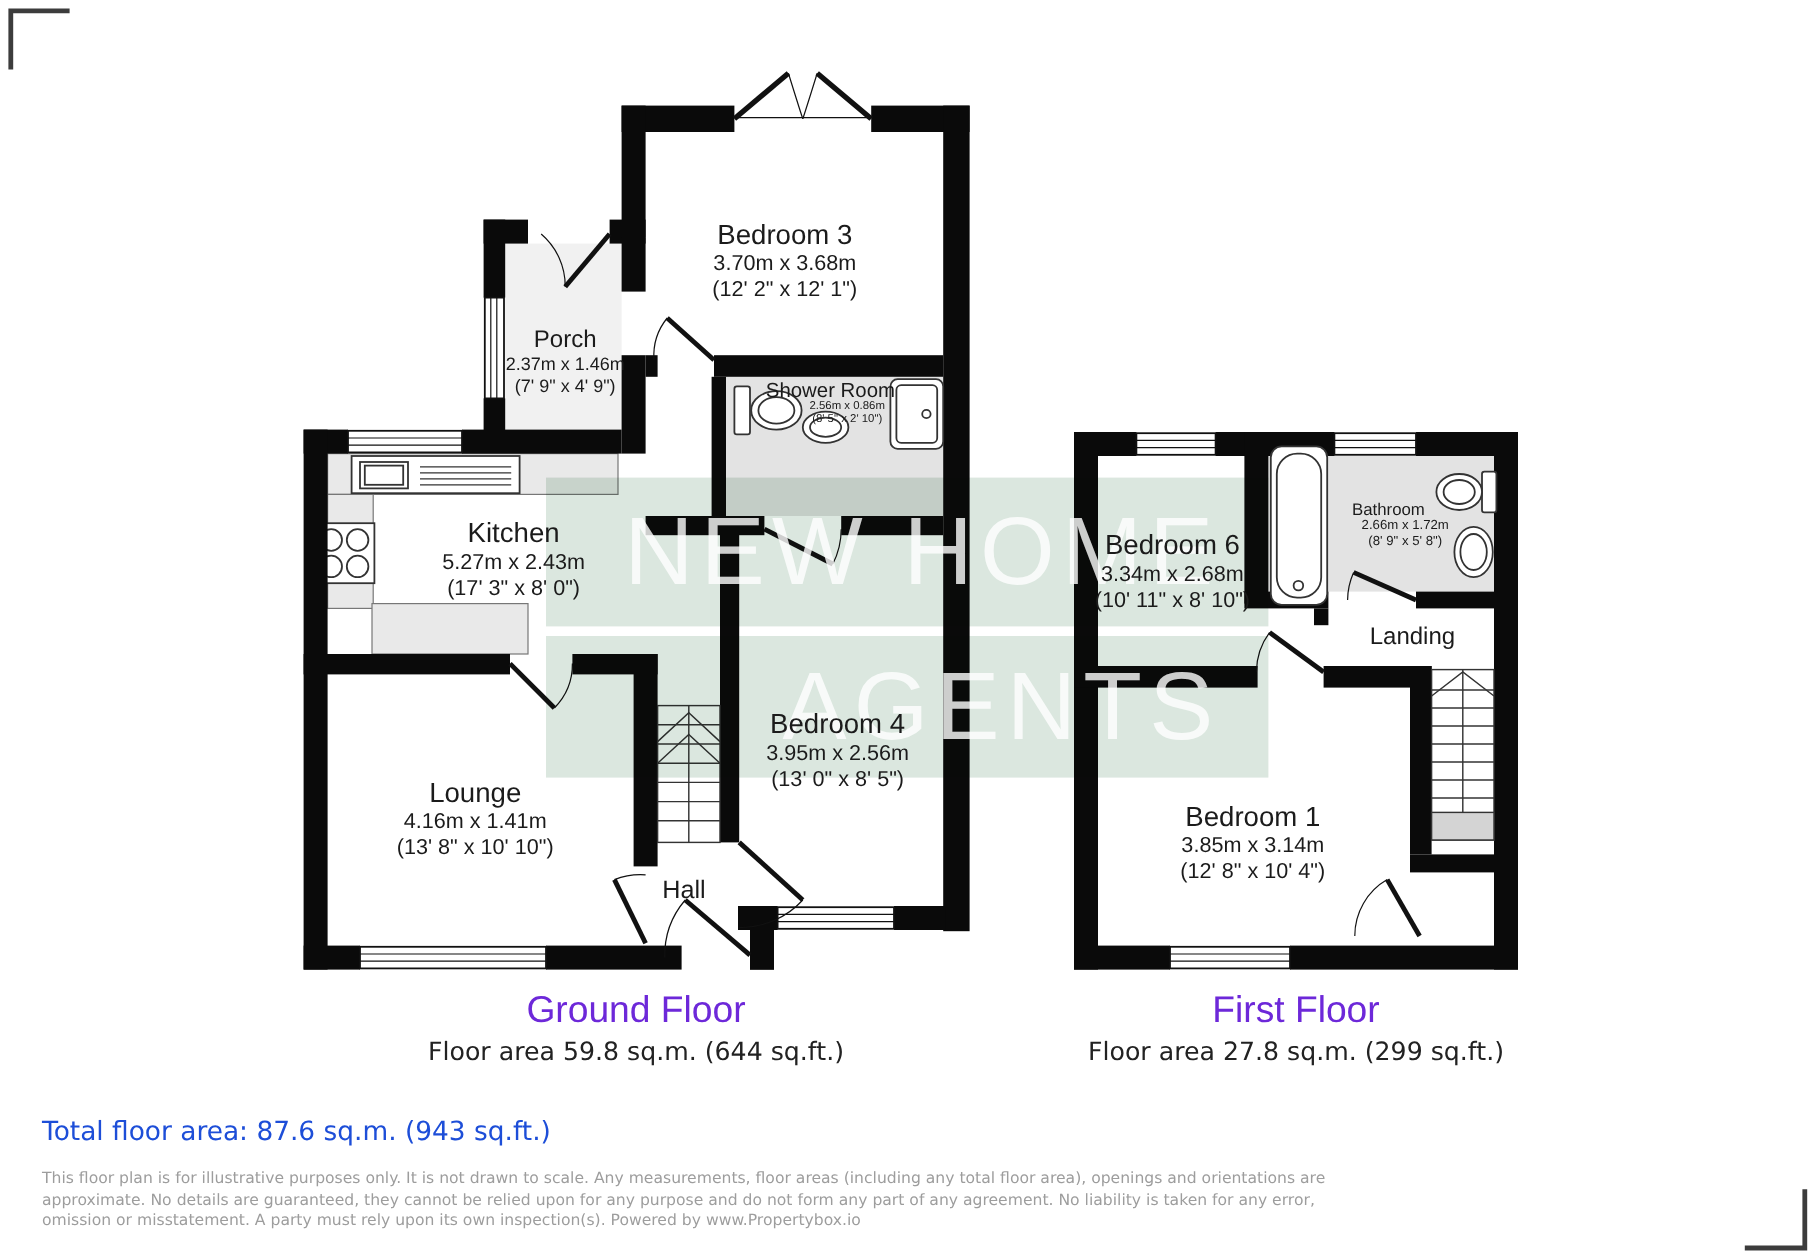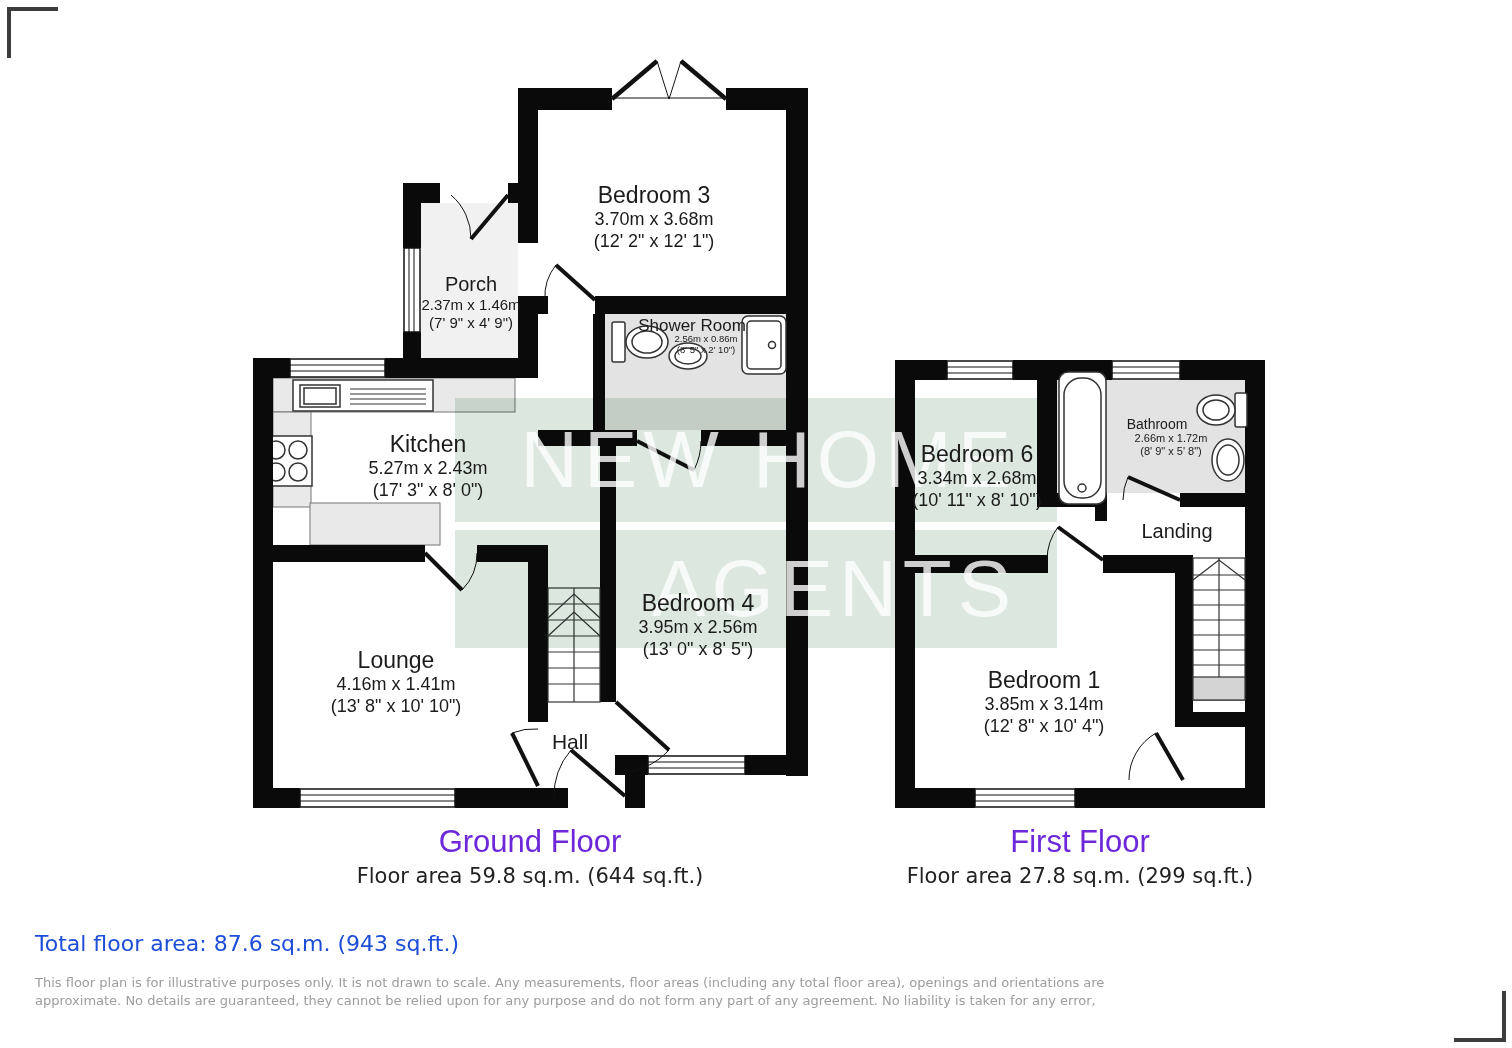--- a/index.html
+++ b/index.html
@@ -342,15 +342,16 @@
 
 <div class="ftitle" style="left:530px;top:824px">Ground Floor</div>
 <div class="farea" style="left:530px;top:864px">Floor area 59.8 sq.m. (644 sq.ft.)</div>
 <div class="ftitle" style="left:1080px;top:824px">First Floor</div>
 <div class="farea" style="left:1080px;top:864px">Floor area 27.8 sq.m. (299 sq.ft.)</div>
 
 <div id="total-area">Total floor area: 87.6 sq.m. (943 sq.ft.)</div>
 <div id="disclaimer">
   <div>This floor plan is for illustrative purposes only. It is not drawn to scale. Any measurements, floor areas (including any total floor area), openings and orientations are</div>
   <div>approximate. No details are guaranteed, they cannot be relied upon for any purpose and do not form any part of any agreement. No liability is taken for any error,</div>
+  <div>omission or misstatement. A party must rely upon its own inspection(s). Powered by www.Propertybox.io</div>
 </div>
 
 </div>
 
 </body></html>

